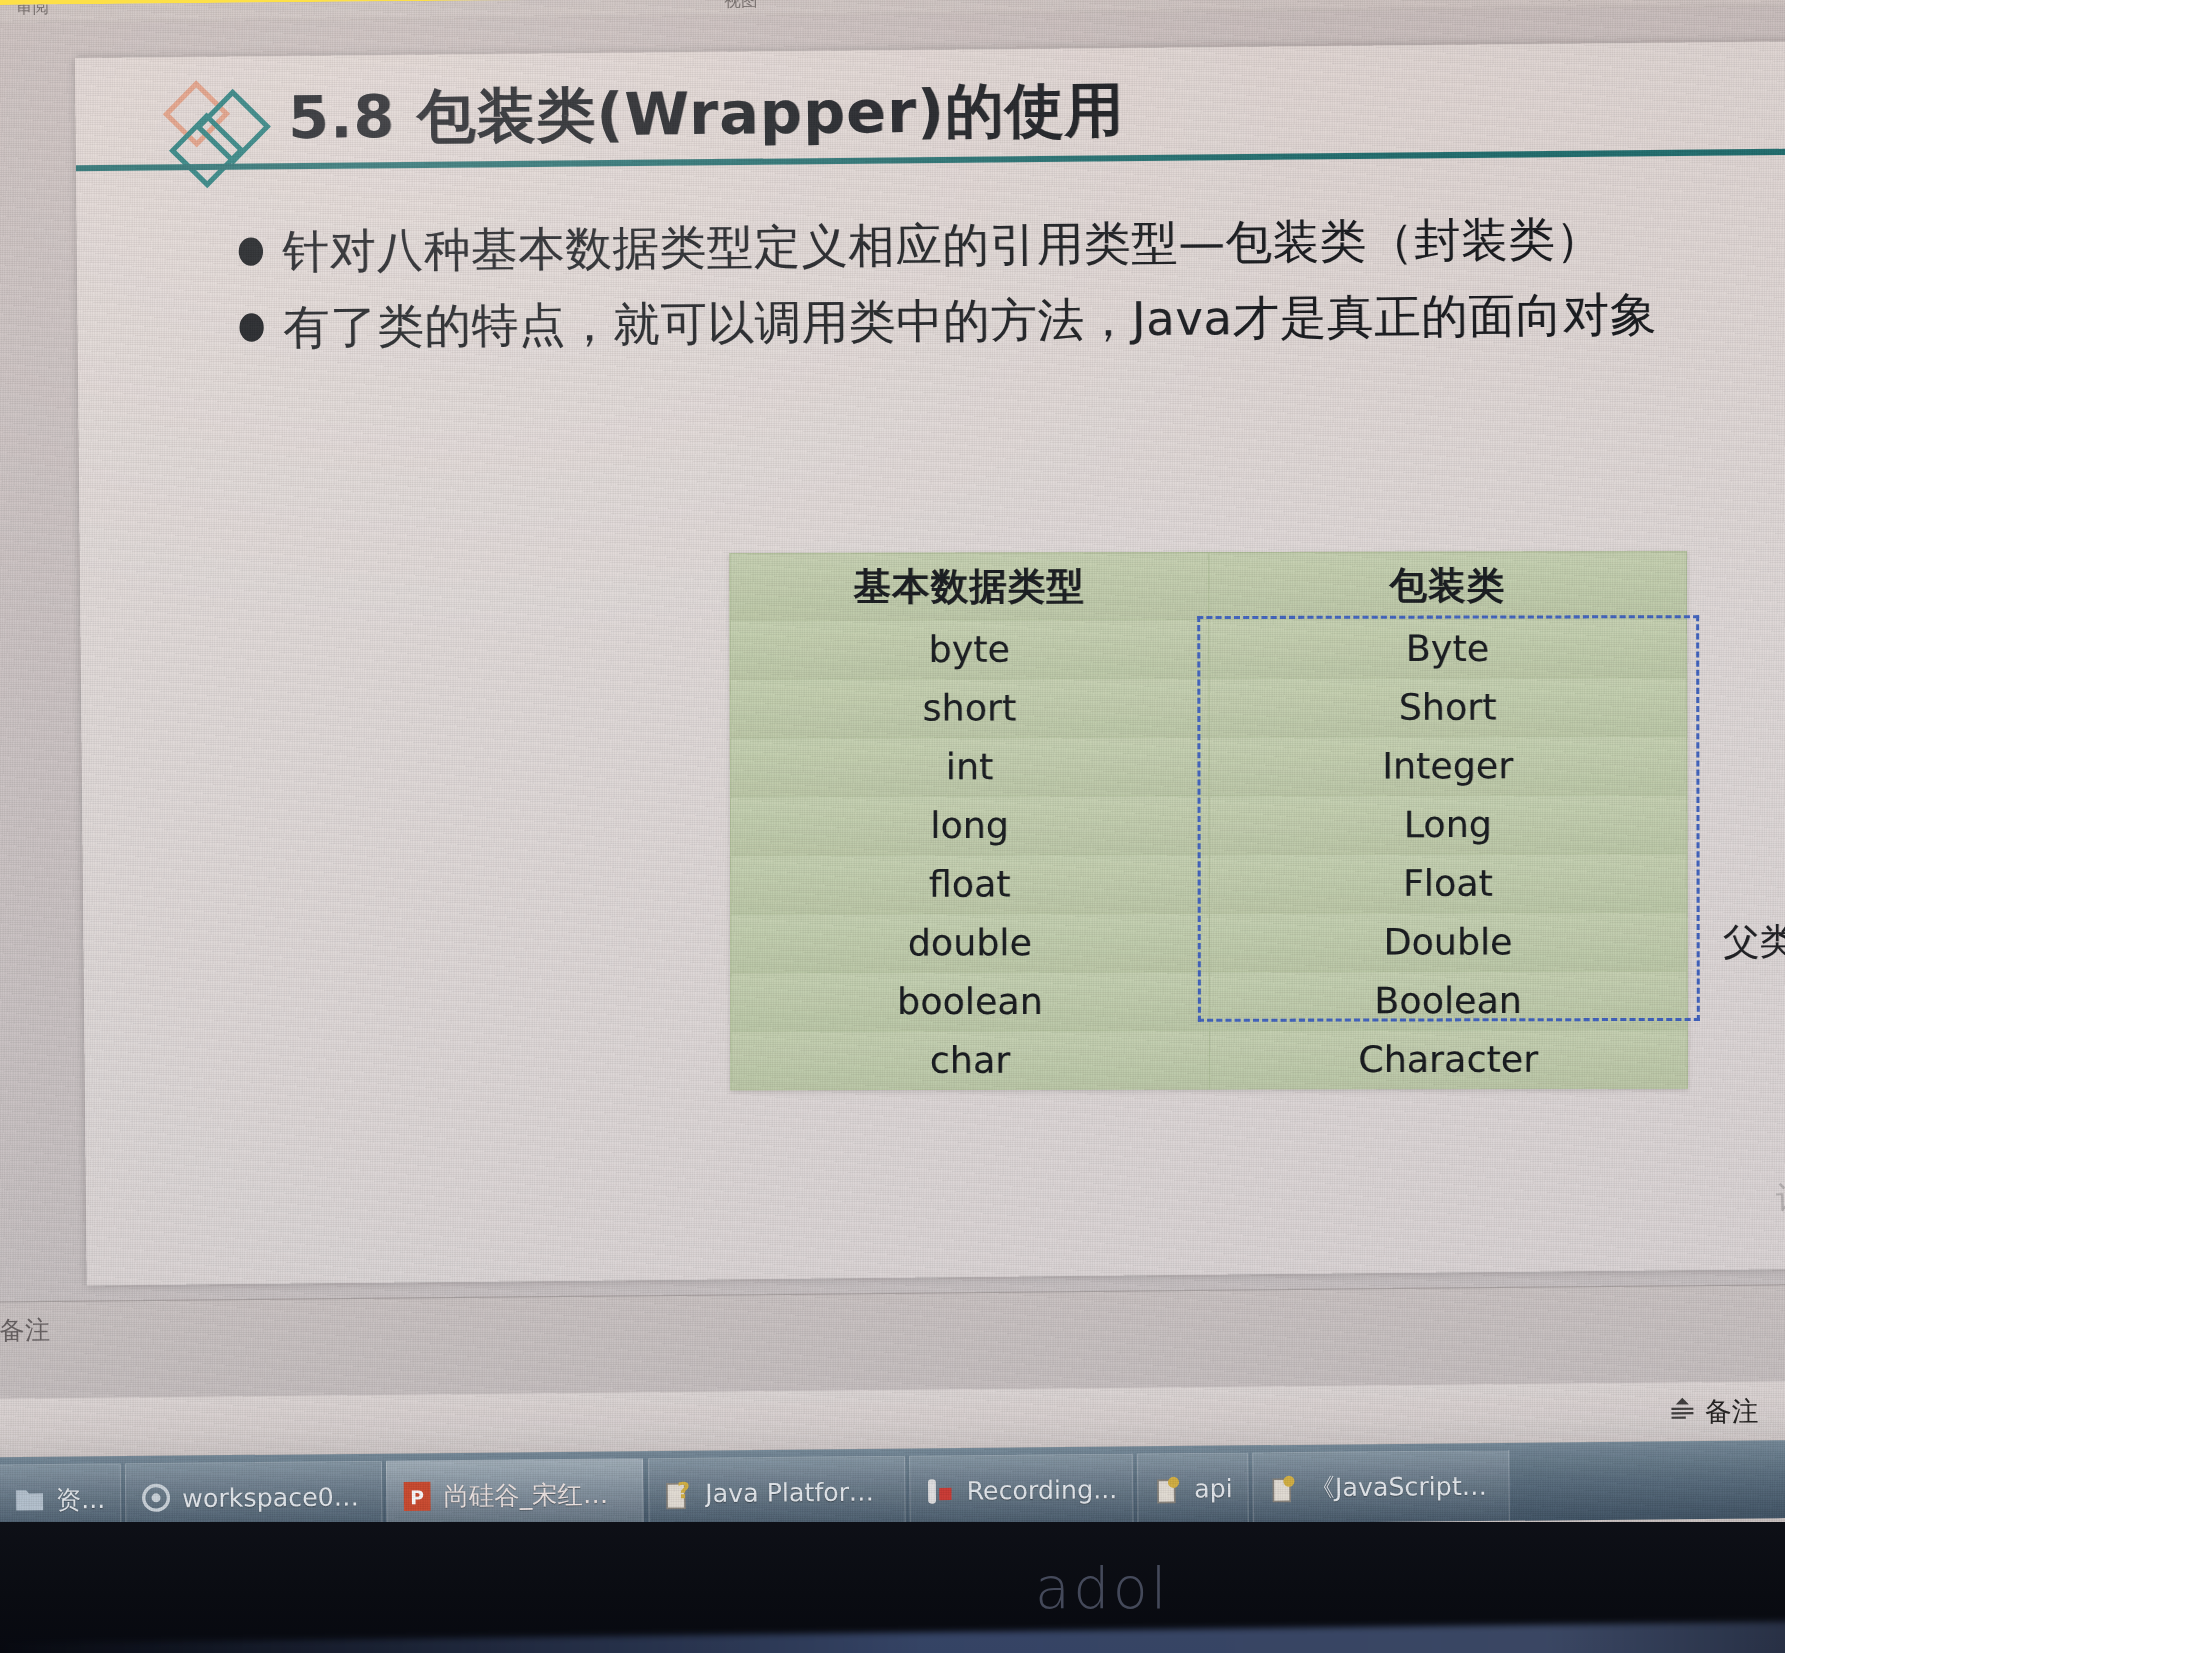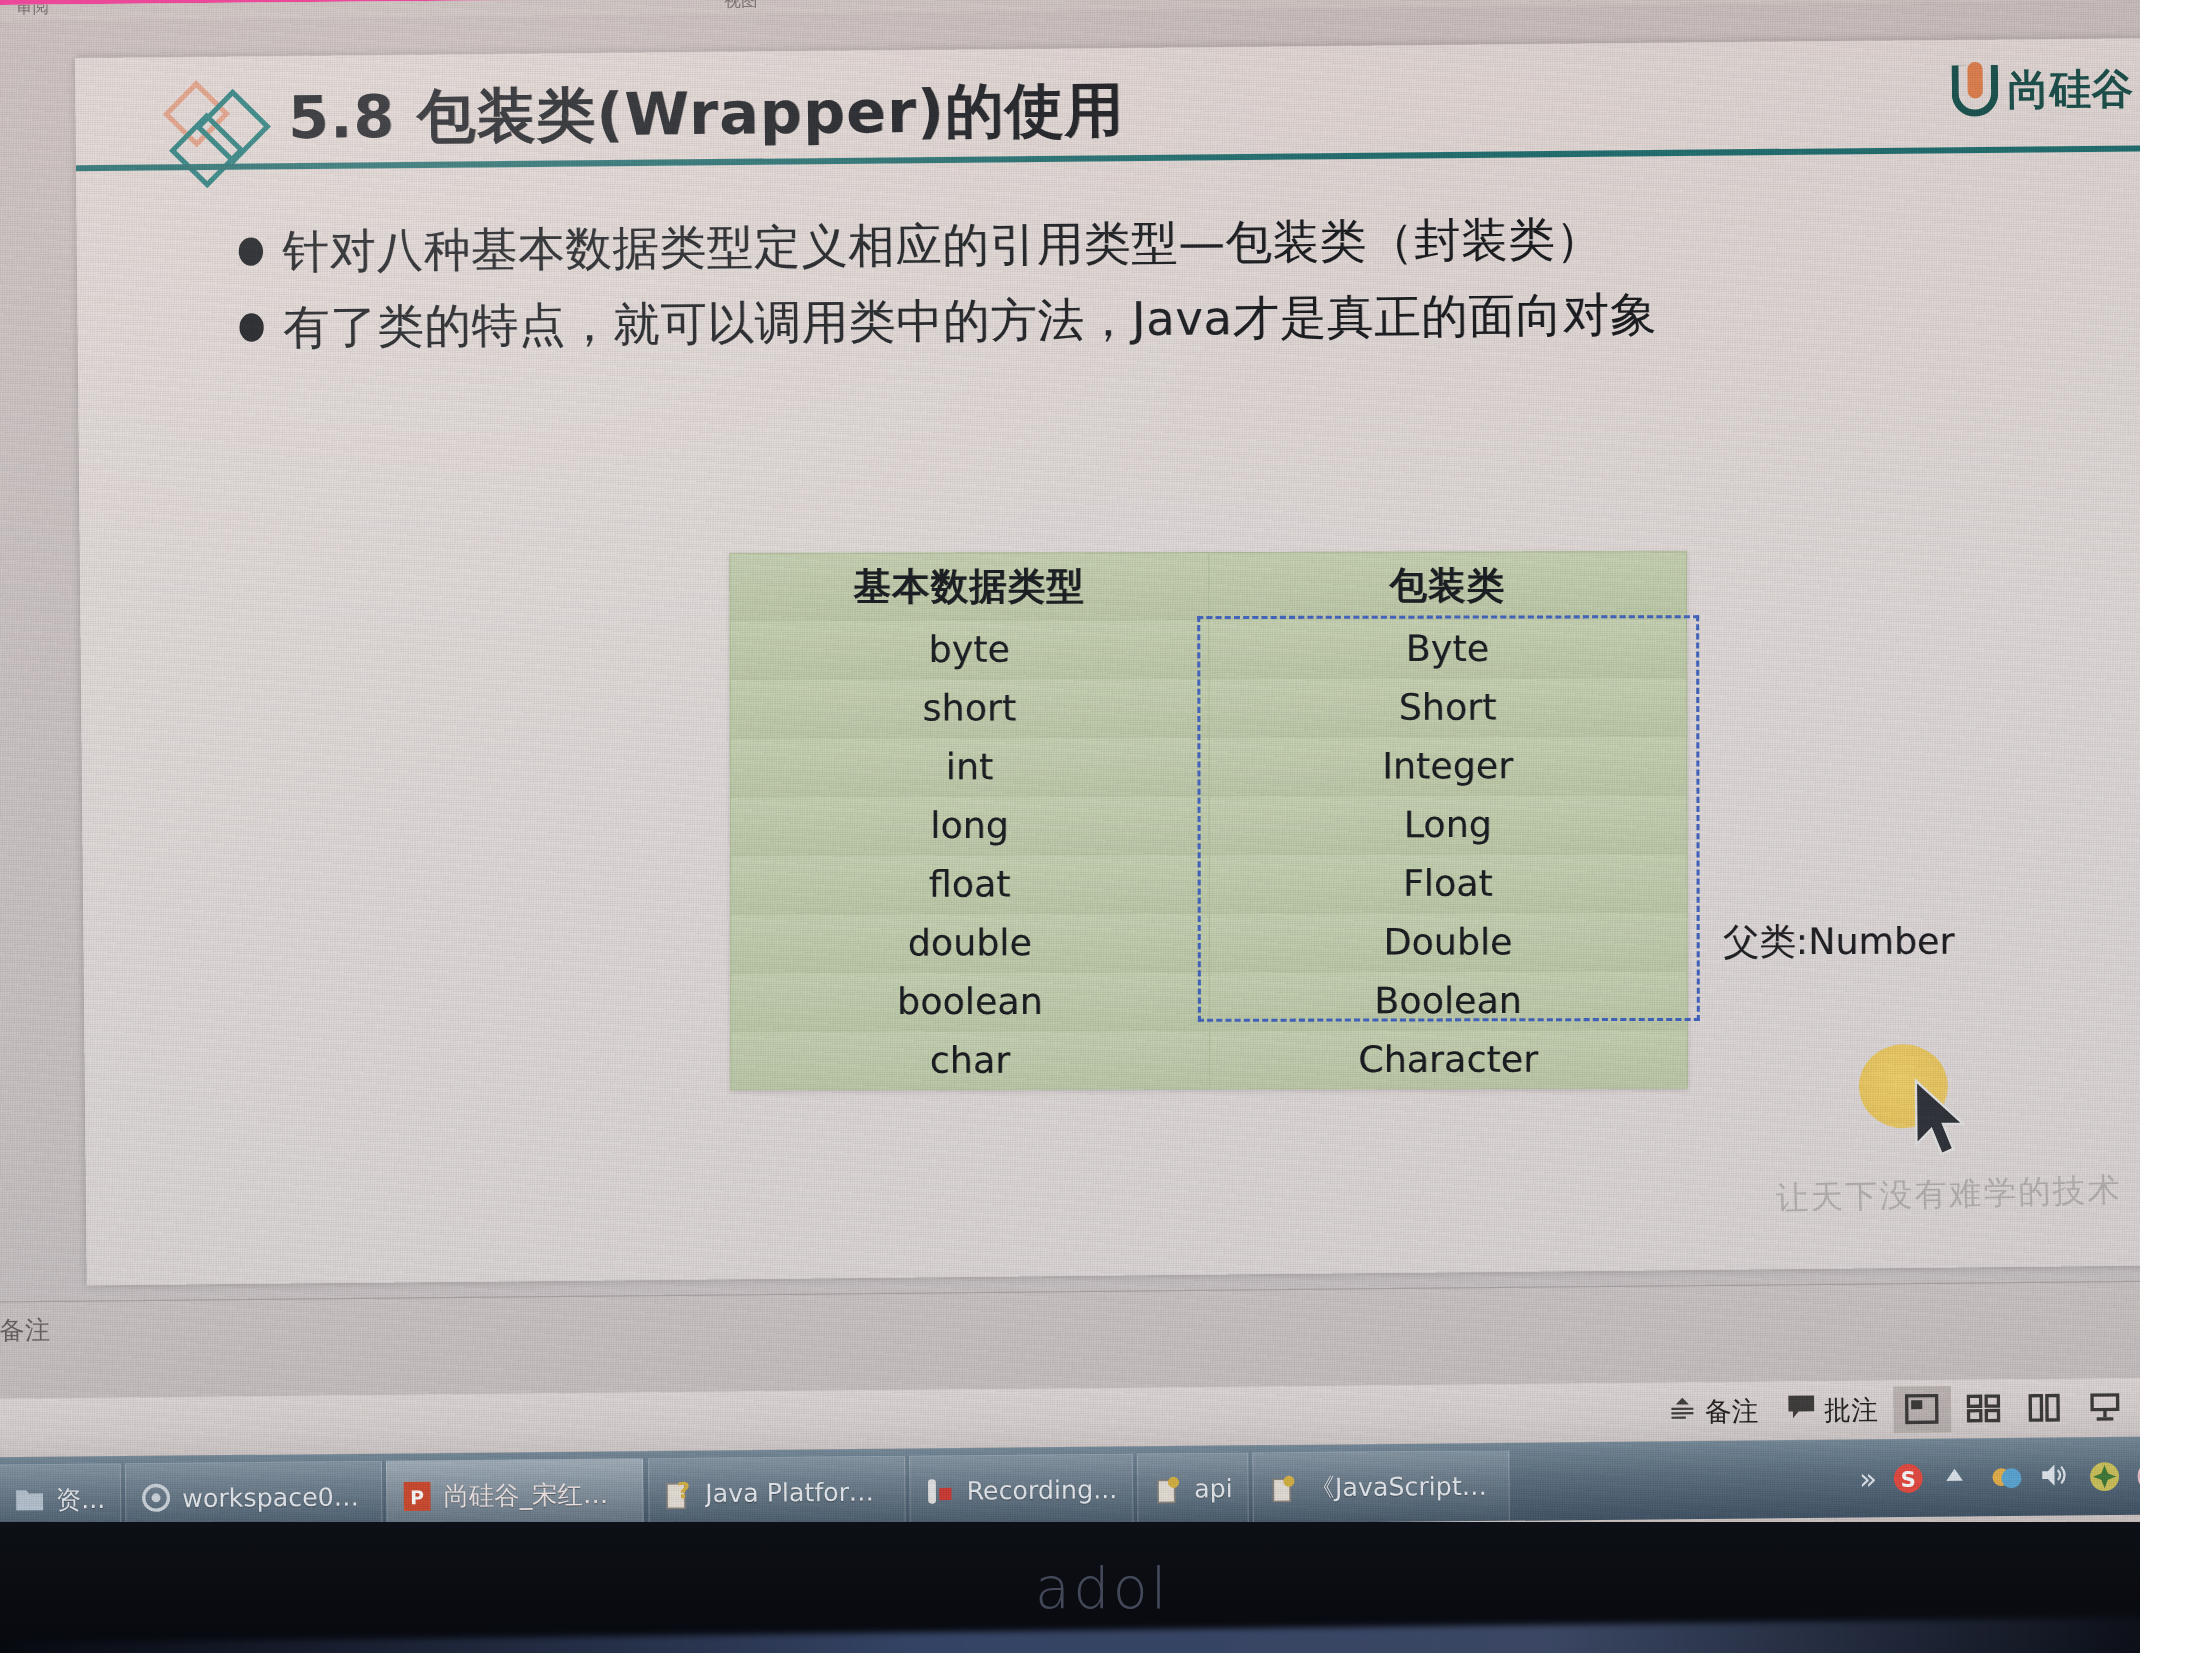--- a/index.html
+++ b/index.html
@@ -7,23 +7,23 @@
   html, body {
     width: 2205px;
     height: 1654px;
     overflow: hidden;
     font-family: "Liberation Sans", "DejaVu Sans", sans-serif;
   }
 
   
   #photo {
     position: relative;
-    width: 2140px;
+    width: 1785px;
     height: 1654px;
-    background: #ec4899;
+    background: #fde047;
     overflow: hidden;
   }
 
   
   #screen {
     position: absolute;
     left: 0; top: 0;
     width: 2205px;
     height: 1533px;
     background: #cfc7c5;

